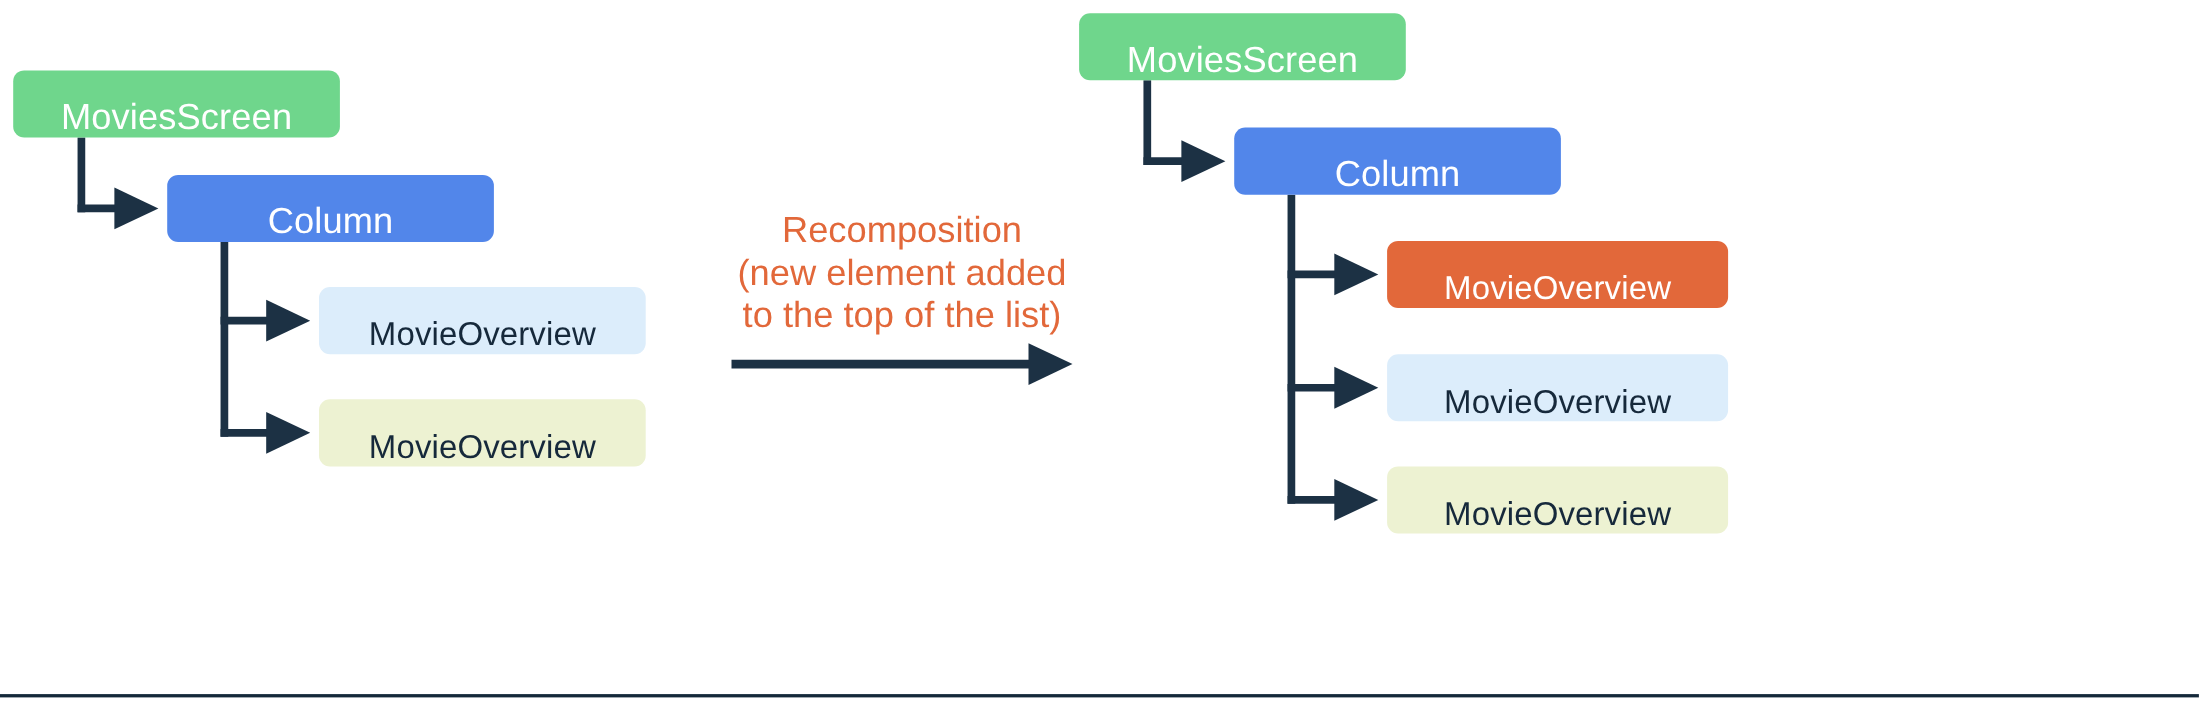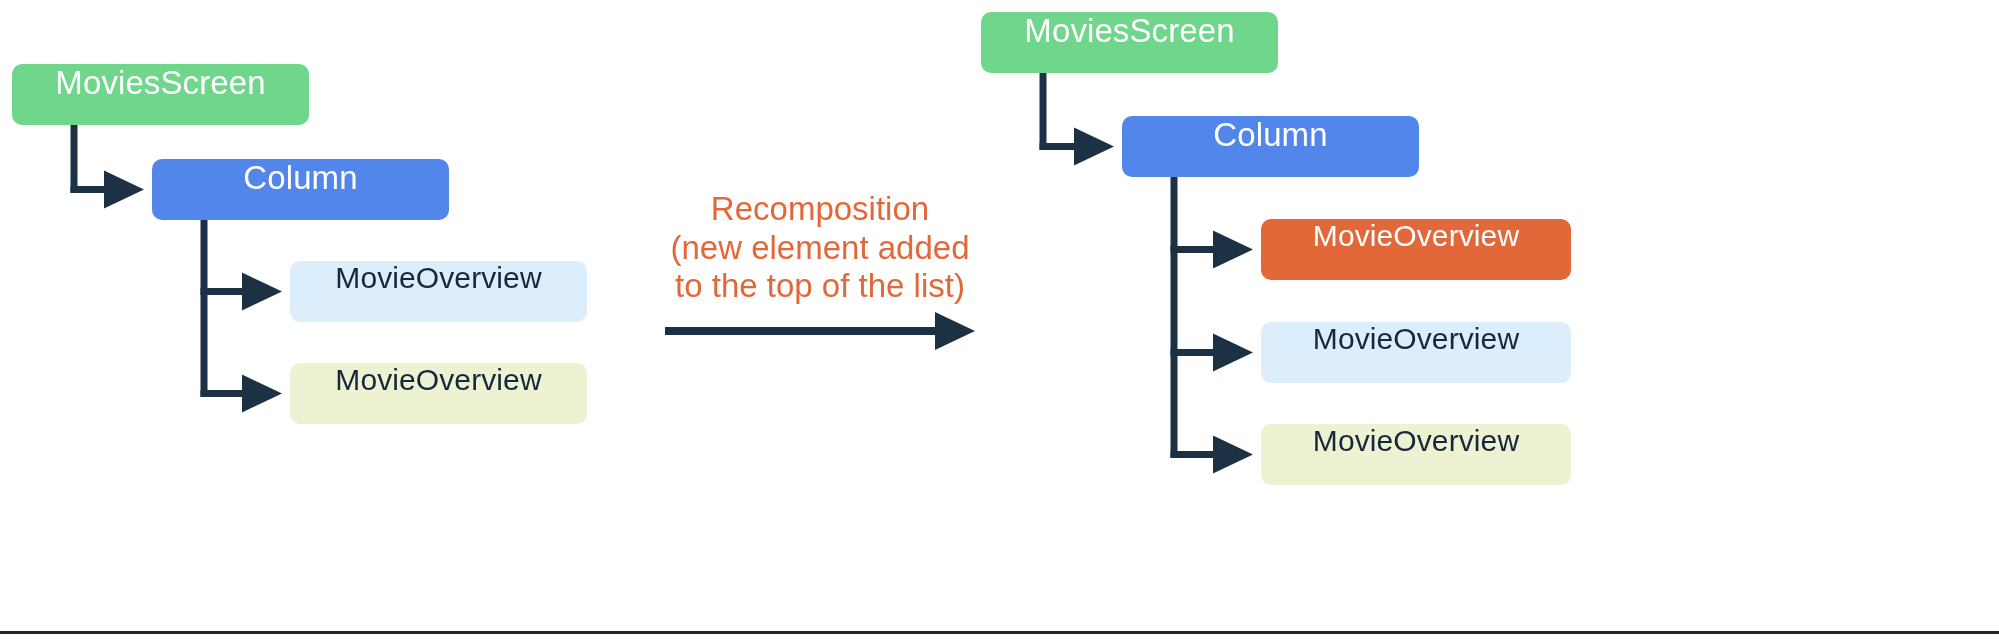--- a/index.html
+++ b/index.html
@@ -7,21 +7,21 @@
     width:1999px;height:639px;
     font-family:"Liberation Sans", sans-serif;
     overflow:hidden;
     position:relative;
   }
   #stage{position:absolute;left:0;top:0;width:1999px;height:639px;}
 
   .node{
     position:absolute;
     border-radius:10px;
-    display:flex;align-items:flex-start;justify-content:center;
+    display:flex;align-items:flex-end;justify-content:center;
     box-sizing:border-box;
     white-space:nowrap;
     letter-spacing:.1px;
   }
   .node-label{pointer-events:none;}
 
   .svg-layer{position:absolute;left:0;top:0;width:1999px;height:639px;}
 
   .center-text{
     position:absolute;

